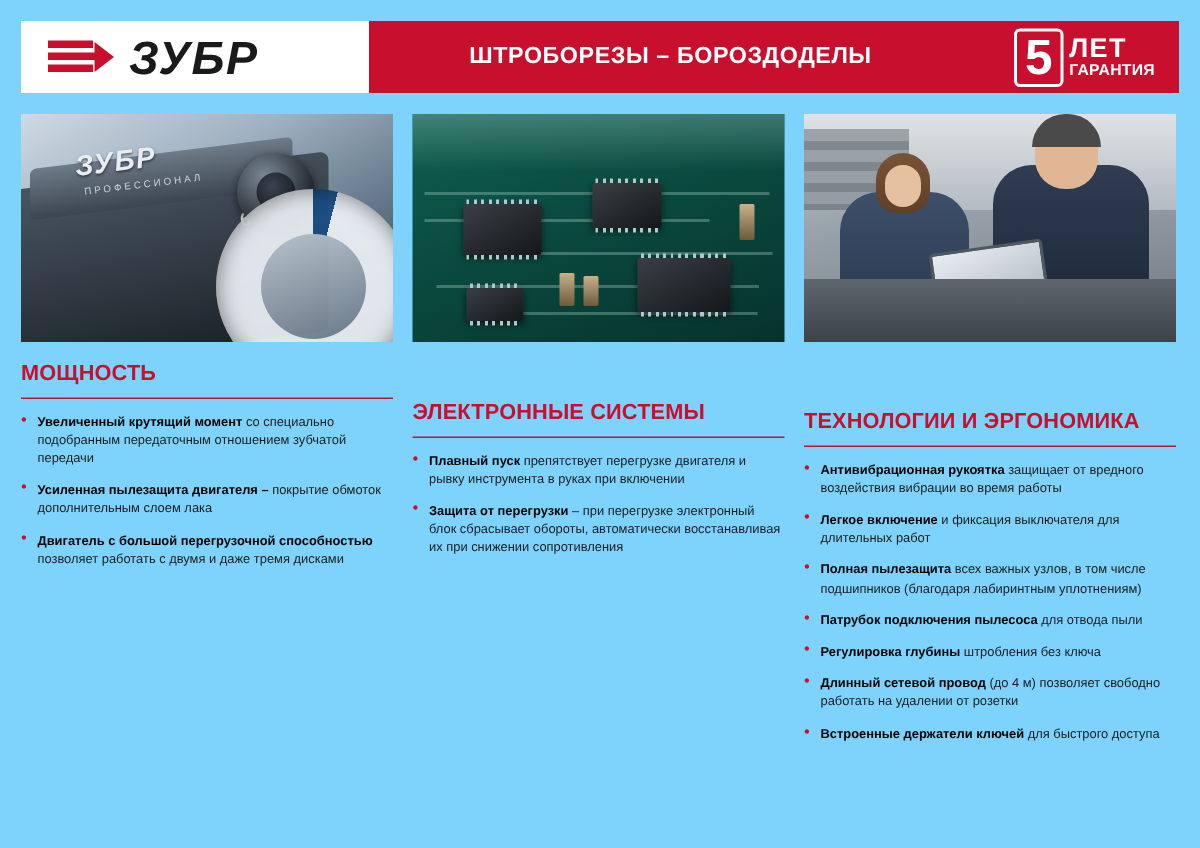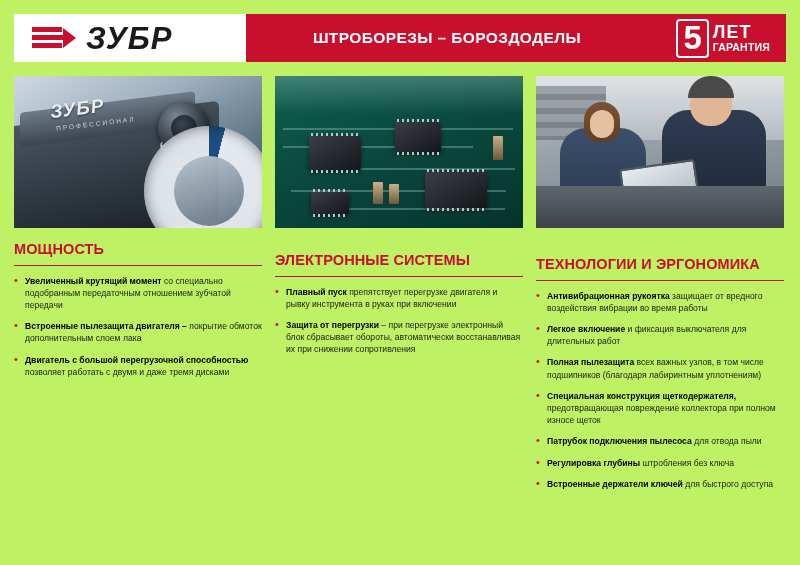--- a/index.html
+++ b/index.html
@@ -5,21 +5,21 @@
   * { box-sizing: border-box; }
   html, body {
     margin: 0; padding: 0;
     width: 800px; height: 565px;
     background: #ffffff;
     font-family: "Liberation Sans", sans-serif;
   }
   .page {
     position: relative;
     width: 800px; height: 565px;
-    background: #bef264;
+    background: #7dd3fc;
     overflow: hidden;
   }
 
   
   .header {
     position: absolute;
     left: 14px; top: 14px;
     width: 772px; height: 48px;
     background: #c8102e;
     display: flex;
@@ -266,22 +266,22 @@
   .col-title {
     color: #c8102e;
     font-size: 14.5px;
     font-weight: bold;
     line-height: 1.28;
     letter-spacing: 0.1px;
     padding-bottom: 6px;
     border-bottom: 1.5px solid #c8102e;
     margin-bottom: 9px;
   }
-  .col2 .col-title, .col3 .col-title { margin-top: 11px; }
-  .col3 .col-title { margin-top: 15px; }
+  .col2 .col-title, .col3 .col-title { margin-top: 26px; }
+  .col3 .col-title { margin-top: 32px; }
   ul.feats {
     list-style: none;
     margin: 0; padding: 0;
   }
   ul.feats li {
     position: relative;
     padding-left: 11px;
     margin-bottom: 9px;
     font-size: 8.6px;
     line-height: 1.42;
@@ -371,40 +371,40 @@
   </div>
 
   <div class="columns">
 
     <div class="col col1">
       <div class="col-title">
         <div>МОЩНОСТЬ</div>
       </div>
       <ul class="feats">
         <li><b>Увеличенный крутящий момент</b><span> со специально подобранным передаточным отношением зубчатой передачи</span></li>
-        <li><b>Встроенные пылезащита двигателя –</b><span> покрытие обмоток дополнительным слоем лака</span></li>
+        <li><b>Усиленная пылезащита двигателя –</b><span> покрытие обмоток дополнительным слоем лака</span></li>
         <li><b>Двигатель с большой перегрузочной способностью</b><span> позволяет работать с двумя и даже тремя дисками</span></li>
       </ul>
     </div>
 
     <div class="col col2">
       <div class="col-title">ЭЛЕКТРОННЫЕ СИСТЕМЫ</div>
       <ul class="feats">
         <li><b>Плавный пуск</b><span> препятствует перегрузке двигателя и рывку инструмента в руках при включении</span></li>
         <li><b>Защита от перегрузки</b><span> – при перегрузке электронный блок сбрасывает обороты, автоматически восстанавливая их при снижении сопротивления</span></li>
       </ul>
     </div>
 
     <div class="col col3">
       <div class="col-title">ТЕХНОЛОГИИ И ЭРГОНОМИКА</div>
       <ul class="feats">
         <li><b>Антивибрационная рукоятка</b><span> защищает от вредного воздействия вибрации во время работы</span></li>
         <li><b>Легкое включение</b><span> и фиксация выключателя для длительных работ</span></li>
         <li><b>Полная пылезащита</b><span> всех важных узлов, в том числе подшипников (благодаря лабиринтным уплотнениям)</span></li>
-        <li><b>Специальная конструкция щеткодержателя,</b><span> предотвращающая повреждение коллектора при полном износе щеток</span></li>
         <li><b>Патрубок подключения пылесоса</b><span> для отвода пыли</span></li>
         <li><b>Регулировка глубины</b><span> штробления без ключа</span></li>
+        <li><b>Длинный сетевой провод</b><span> (до 4 м) позволяет свободно работать на удалении от розетки</span></li>
         <li><b>Встроенные держатели ключей</b><span> для быстрого доступа</span></li>
       </ul>
     </div>
 
   </div>
 </div>
 
 </body></html>

